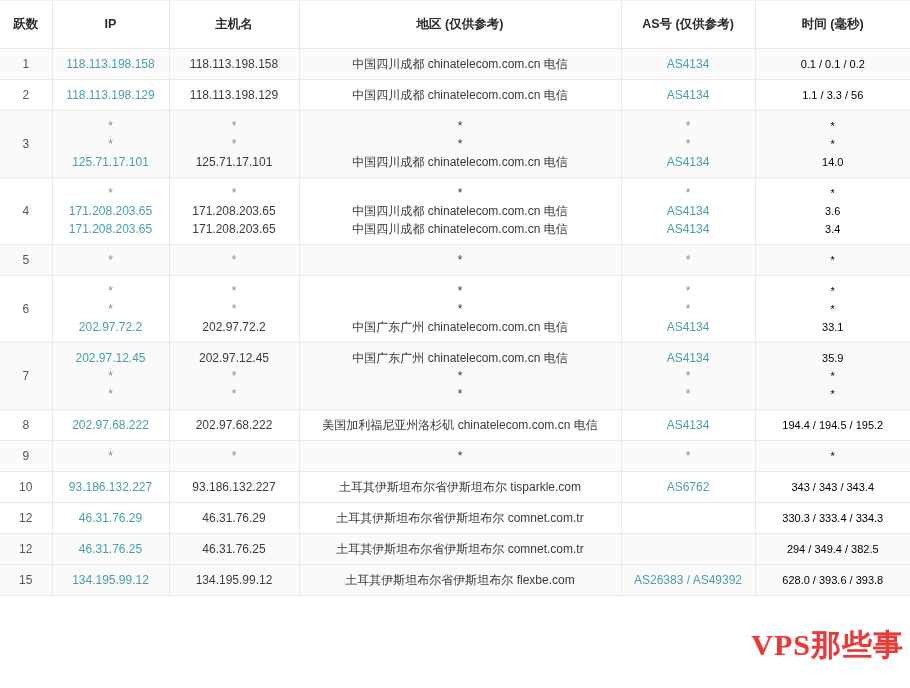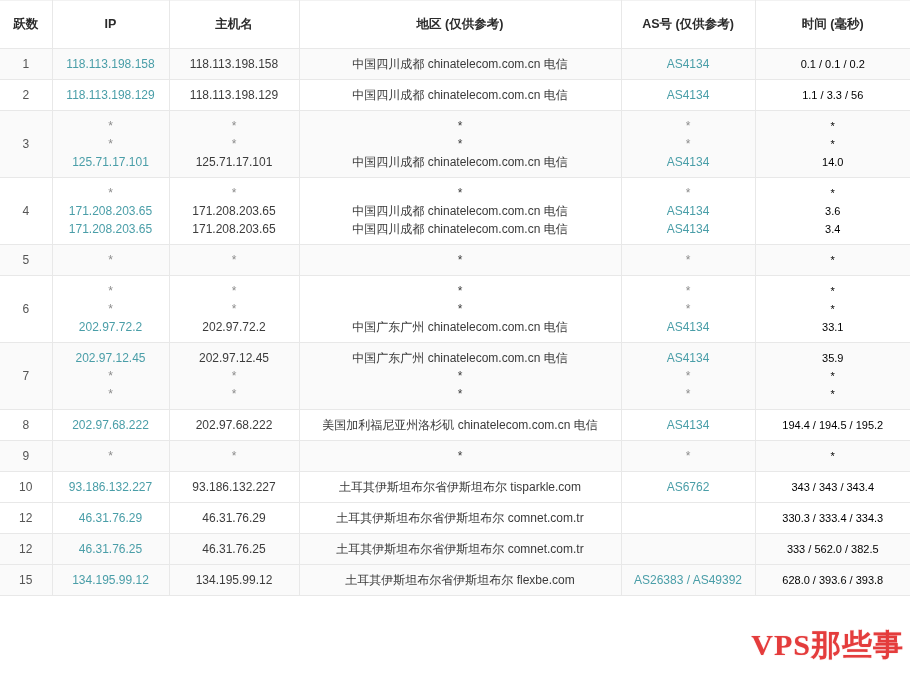--- a/index.html
+++ b/index.html
@@ -491,21 +491,21 @@
             <span class="line plain">土耳其伊斯坦布尔省伊斯坦布尔 comnet.com.tr</span>
           </div>
         </td>
         <td class="as">
           <div class="cellstack">
             <span class="line empty-cell"></span>
           </div>
         </td>
         <td class="time">
           <div class="cellstack">
-            <span class="line plain">333 / 562.0 / 382.5</span>
+            <span class="line plain">294 / 349.4 / 382.5</span>
           </div>
         </td>
       </tr>
       <tr class="odd">
         <td class="hop">15</td>
         <td class="ip">
           <div class="cellstack">
             <a class="line lnk" href="#">134.195.99.12</a>
           </div>
         </td>

